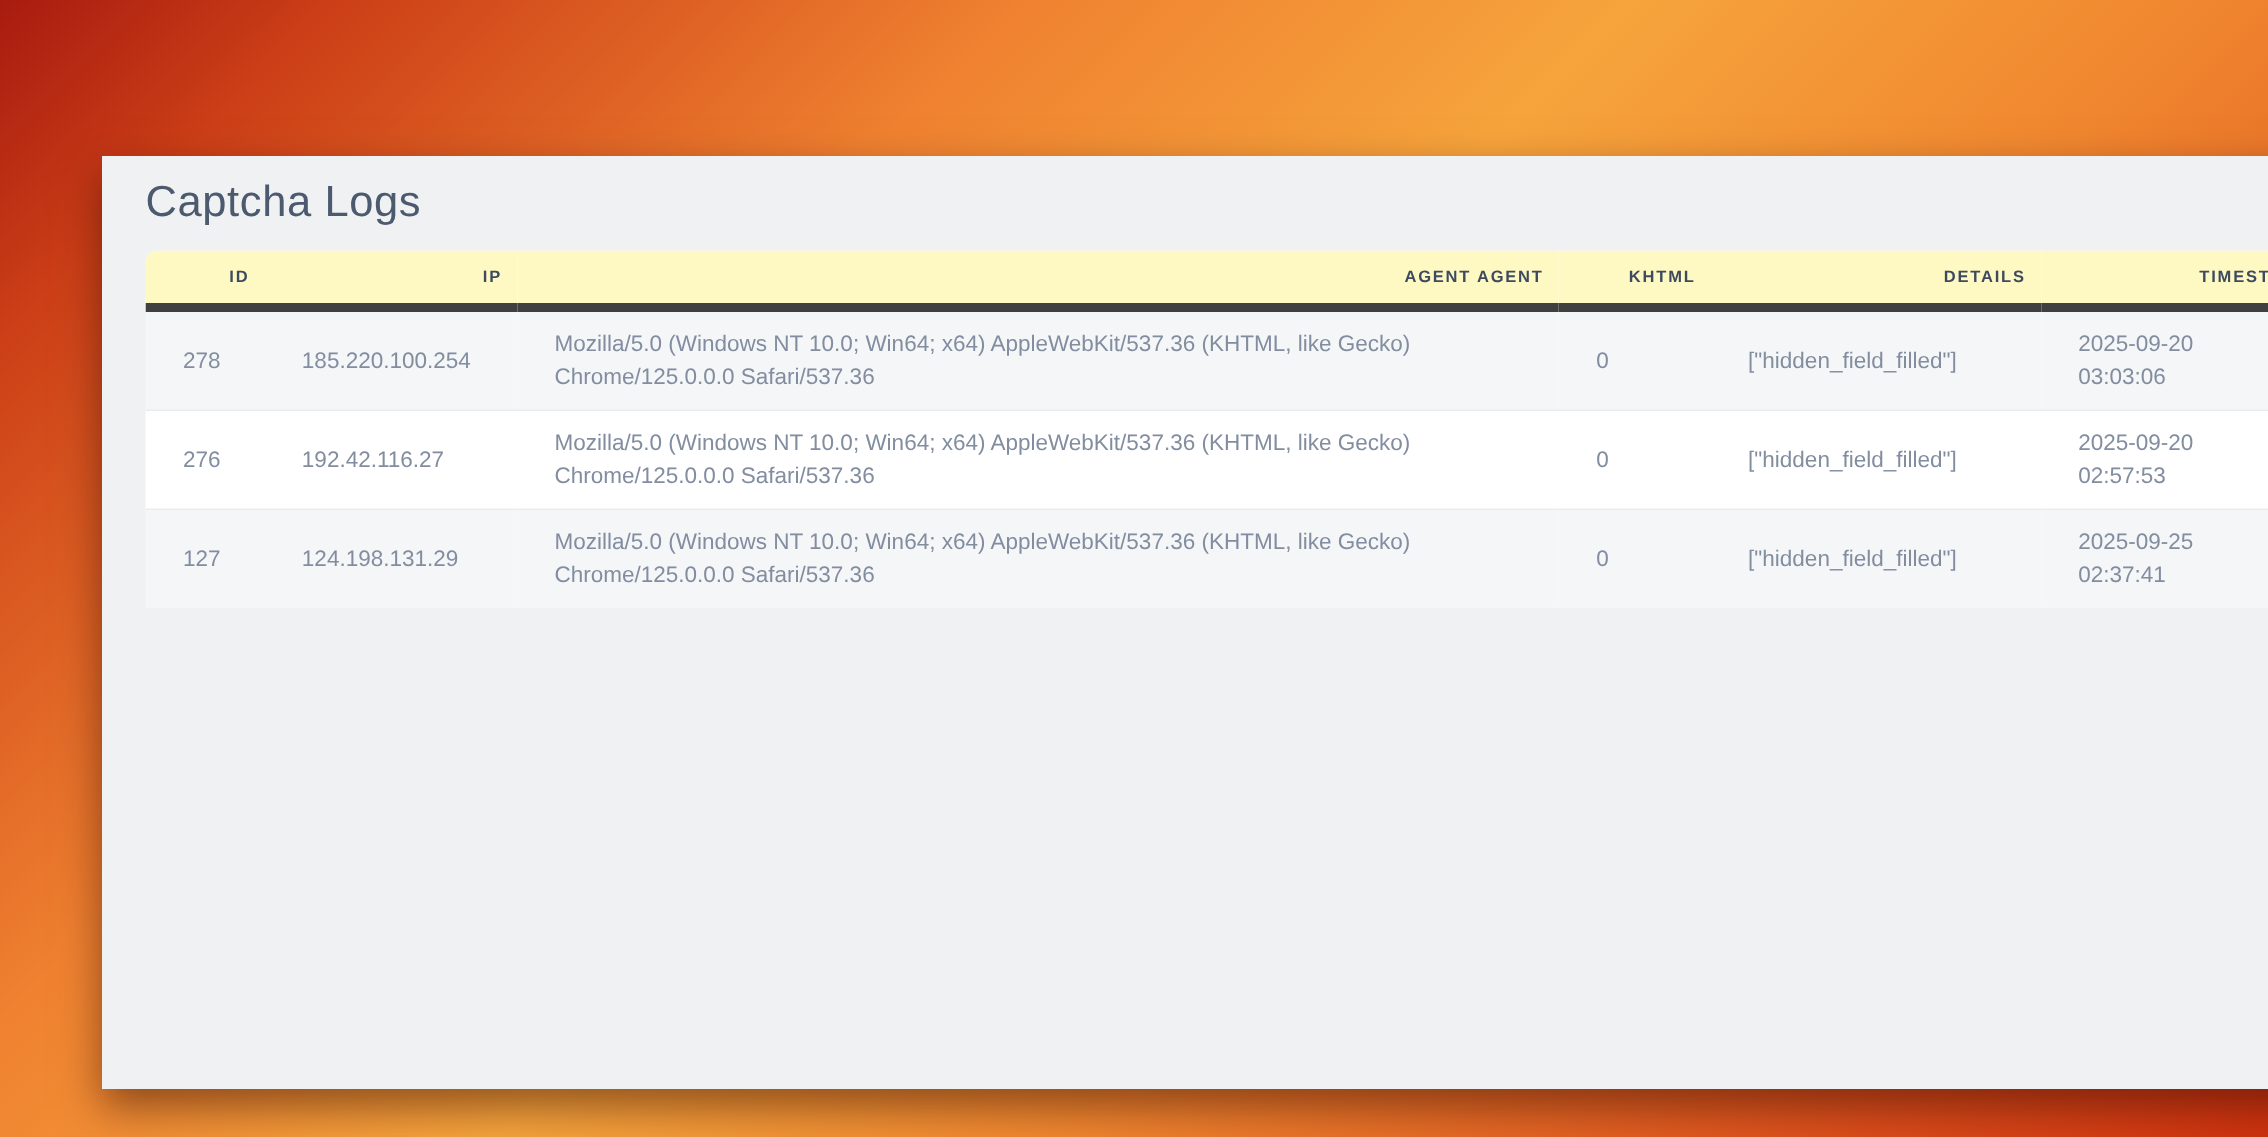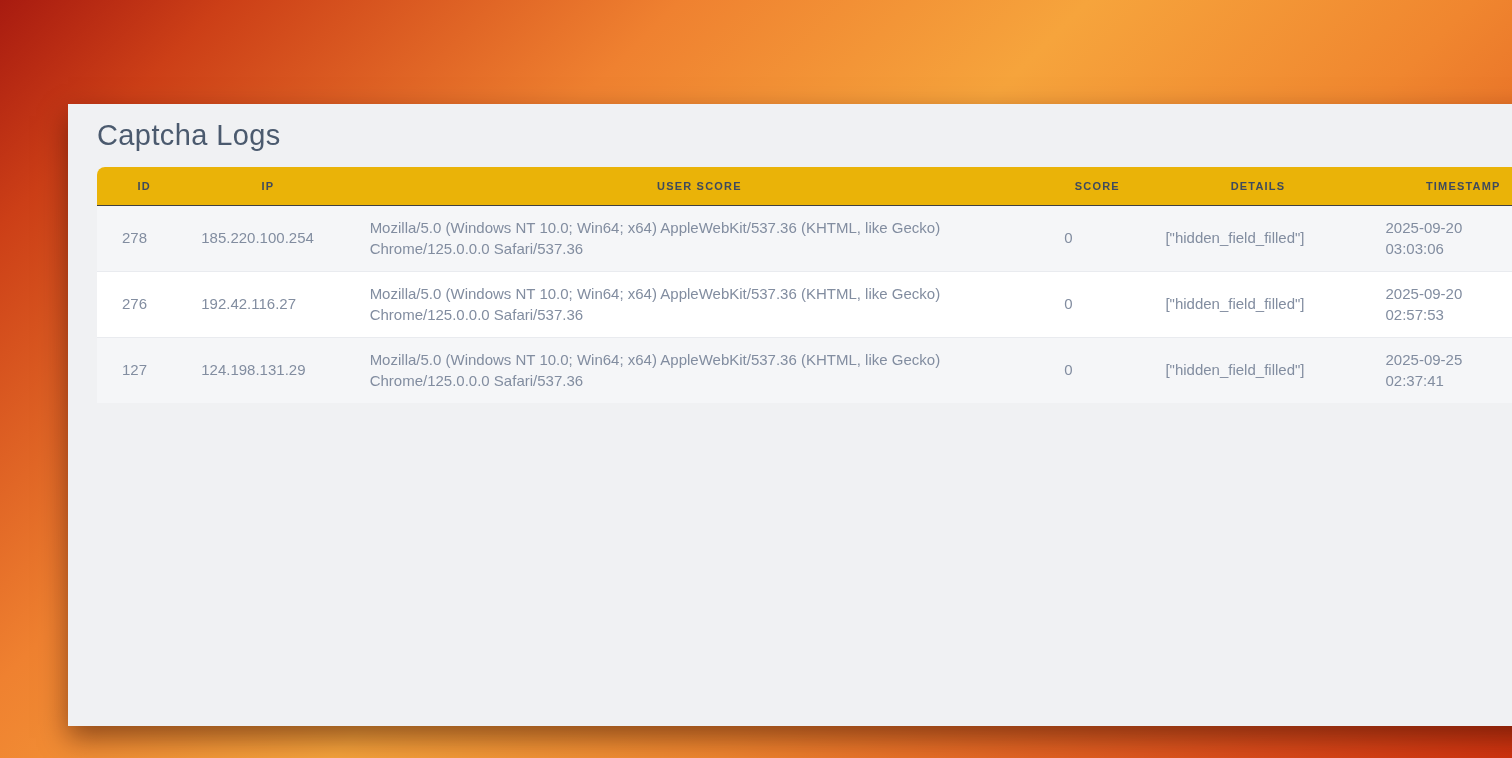--- a/index.html
+++ b/index.html
@@ -60,29 +60,29 @@
 
   col.col-id        { width: 72px; }
   col.col-ip        { width: 153px; }
   col.col-user_agent{ width: 631px; }
   col.col-score     { width: 92px; }
   col.col-details   { width: 200px; }
   col.col-timestamp { width: 173px; }
 
   thead th {
     height: 38px;
-    text-align: center;
+    text-align: right;
     vertical-align: middle;
     font-size: 11px;
     font-weight: bold;
     letter-spacing: 1.2px;
     color: #3e4a5e;
-    background: #eab308;
+    background: #fef9c3;
     padding: 0 10px 0 25px;
-    border-bottom: 1px solid #404040;
+    border-bottom: 6px solid #404040;
     white-space: nowrap;
   }
 
   tbody td {
     height: 65px;
     vertical-align: middle;
     font-size: 15px;
     line-height: 21.5px;
     color: #828da0;
     padding: 11px 8px 11px 25px;
@@ -110,22 +110,22 @@
         <col class="col-ip">
         <col class="col-user_agent">
         <col class="col-score">
         <col class="col-details">
         <col class="col-timestamp">
       </colgroup>
       <thead>
         <tr>
             <th>ID</th>
             <th>IP</th>
-            <th>USER SCORE</th>
-            <th>SCORE</th>
+            <th>AGENT AGENT</th>
+            <th>KHTML</th>
             <th>DETAILS</th>
             <th>TIMESTAMP</th>
           </tr>
       </thead>
       <tbody>
           <tr>
             <td class="cell-id">278</td>
             <td class="cell-ip">185.220.100.254</td>
             <td class="cell-user_agent">Mozilla/5.0 (Windows NT 10.0; Win64; x64) AppleWebKit/537.36 (KHTML, like Gecko) Chrome/125.0.0.0 Safari/537.36</td>
             <td class="cell-score">0</td>

